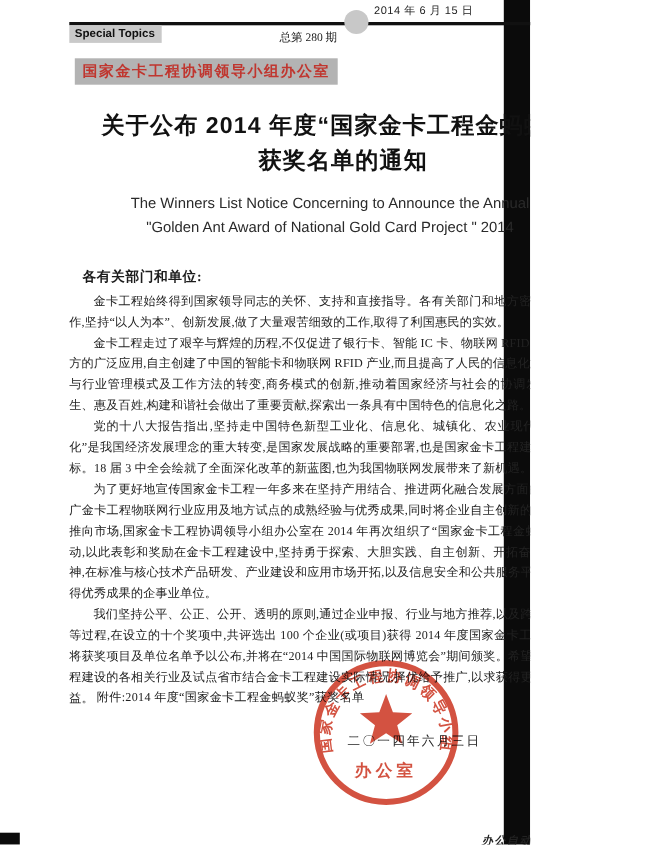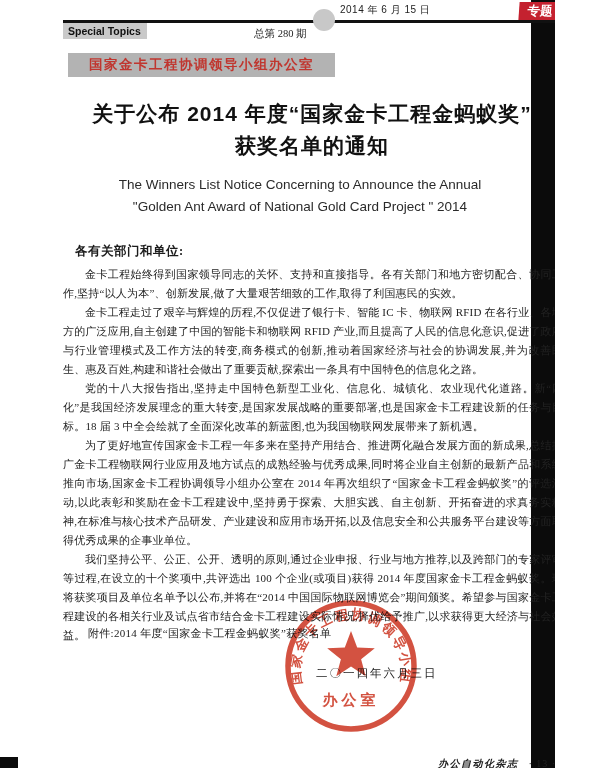--- a/index.html
+++ b/index.html
@@ -1,37 +1,37 @@
 <!DOCTYPE html>
 <html><head>
 <meta charset="utf-8">
 <style>
   html,body{margin:0;padding:0;background:#ffffff;}
-  .page{position:relative;width:555px;height:768px;background:#fff;overflow:hidden;
+  .page{position:relative;width:482px;height:768px;background:#fff;overflow:hidden;
         font-family:"Liberation Serif","DejaVu Serif",serif;color:#1c1c1c;}
   .abs{position:absolute;}
 
   
   .scan-bar-right{right:0;top:0;width:24px;height:768px;background:#0b0b0b;}
   .scan-mark-bl{left:0;top:757px;width:18px;height:11px;background:#0b0b0b;}
 
   
   .hdr-date{top:3px;left:340px;font-family:"Liberation Sans",sans-serif;
             font-size:10px;letter-spacing:.5px;color:#222;}
   .hdr-badge{top:2px;left:519px;width:42px;height:18px;background:#c4212f;
              color:#fff;font-weight:bold;font-size:12.5px;line-height:18px;text-align:center;
              font-family:"Liberation Sans",sans-serif;box-shadow:2px 2px 0 #151515;
              transform:skewX(-4deg);}
   .hdr-rule{top:20px;left:63px;width:500px;height:2.5px;background:#111;}
   .hdr-hole{top:9px;left:313px;width:22px;height:22px;border-radius:50%;background:#c8c8c8;}
   .hdr-section{top:23px;left:63px;background:#c9c9c9;color:#111;font-weight:bold;
                font-family:"Liberation Sans",sans-serif;font-size:10.5px;padding:2px 6px 2px 5px;}
   .hdr-issue{top:27px;left:254px;font-size:10.5px;color:#222;}
   .office-box{top:53px;left:68px;background:#b3b3b3;color:#c0362f;font-weight:bold;
-              font-size:13.5px;letter-spacing:1.5px;padding:3px 21px;
+              font-size:13.5px;letter-spacing:1.5px;padding:3px 7px;
               font-family:Liberation Sans, sans-serif;}
 
   
   .title-zh{left:12px;width:600px;text-align:center;font-weight:bold;font-size:21px;
             letter-spacing:1px;color:#111;font-family:"Liberation Sans","DejaVu Sans",sans-serif;}
   .t1{top:100px;} .t2{top:132px;}
   .title-en{left:0;width:600px;text-align:center;font-size:13.5px;color:#2a2a2a;
             font-family:Liberation Sans, sans-serif;}
   .e1{top:177px;} .e2{top:199px;}
 

